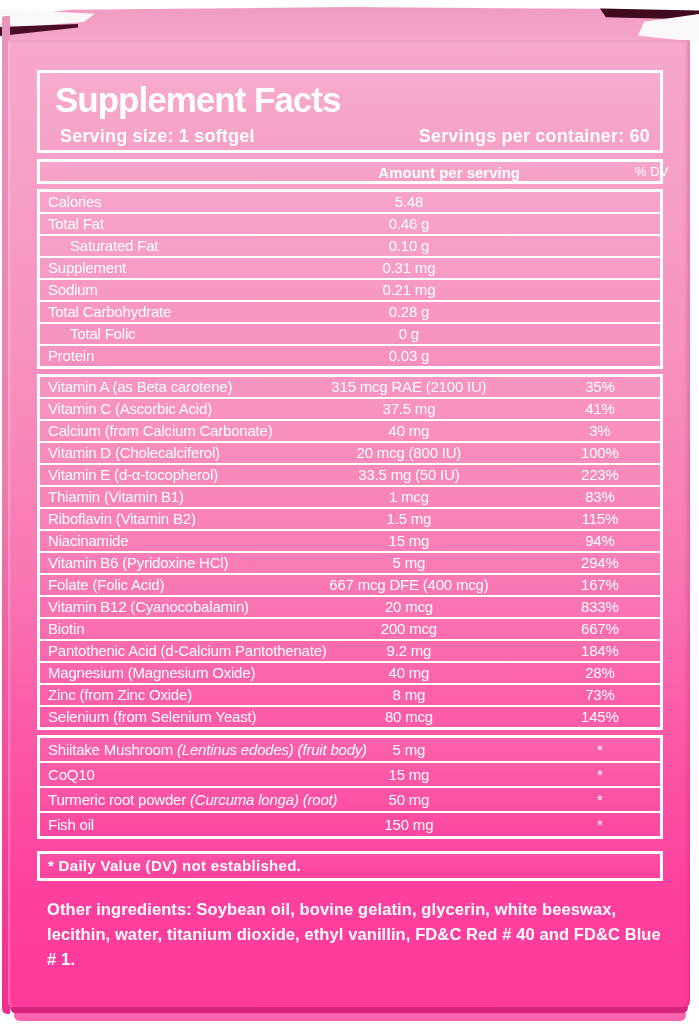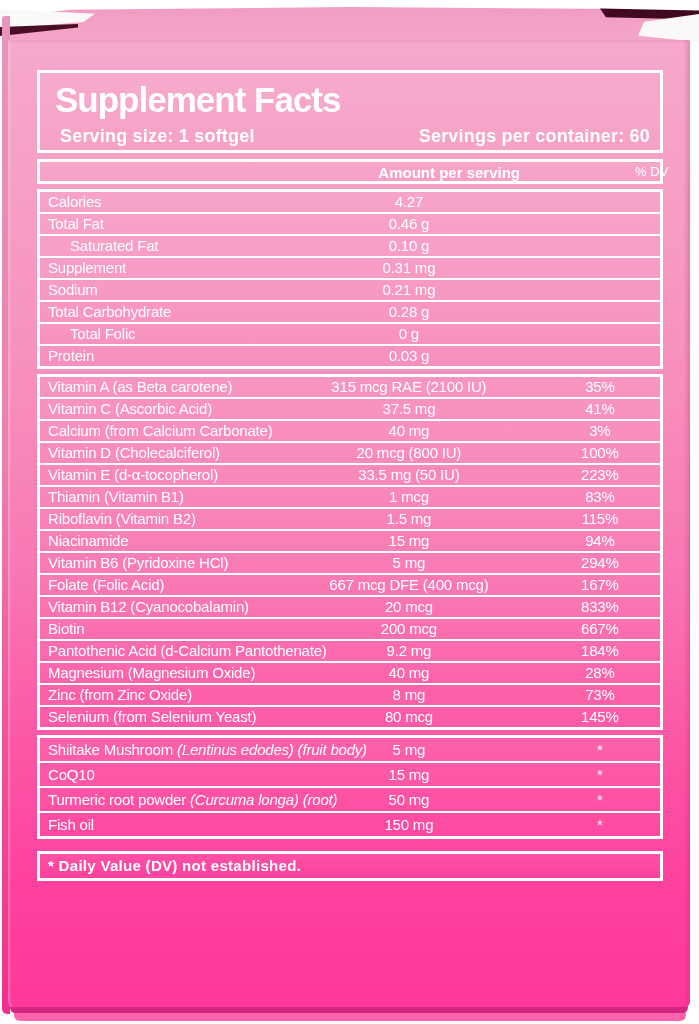--- a/index.html
+++ b/index.html
@@ -81,21 +81,21 @@
       </div>
 
       <div class="panel col-header">
         <span class="amount-h">Amount per serving</span>
         <span class="dv-h">% DV</span>
       </div>
 
       <div class="panel block" id="block-macros">
           <div class="row">
             <span class="cell name">Calories</span>
-            <span class="cell amount">4.27</span>
+            <span class="cell amount">5.48</span>
             <span class="cell dv"></span>
           </div>
           <div class="row">
             <span class="cell name">Total Fat</span>
             <span class="cell amount">0.46 g</span>
             <span class="cell dv"></span>
           </div>
           <div class="row indent">
             <span class="cell name">Saturated Fat</span>
             <span class="cell amount">0.10 g</span>
@@ -229,20 +229,21 @@
           </div>
           <div class="row">
             <span class="cell name">Fish oil</span>
             <span class="cell amount">150 mg</span>
             <span class="cell dv">*</span>
           </div>
         </div>
 
       <div class="panel footnote-box">* Daily Value (DV) not established.</div>
 
+      <p class="other-ingredients">Other ingredients: Soybean oil, bovine gelatin, glycerin, white beeswax, lecithin, water, titanium dioxide, ethyl vanillin, FD&amp;C Red # 40 and FD&amp;C Blue # 1.</p>
 
     </div>
   </div>
 
   <div class="bottom-dark"></div>
   <div class="bottom-light"></div>
 
 </div>
 
 </body></html>

